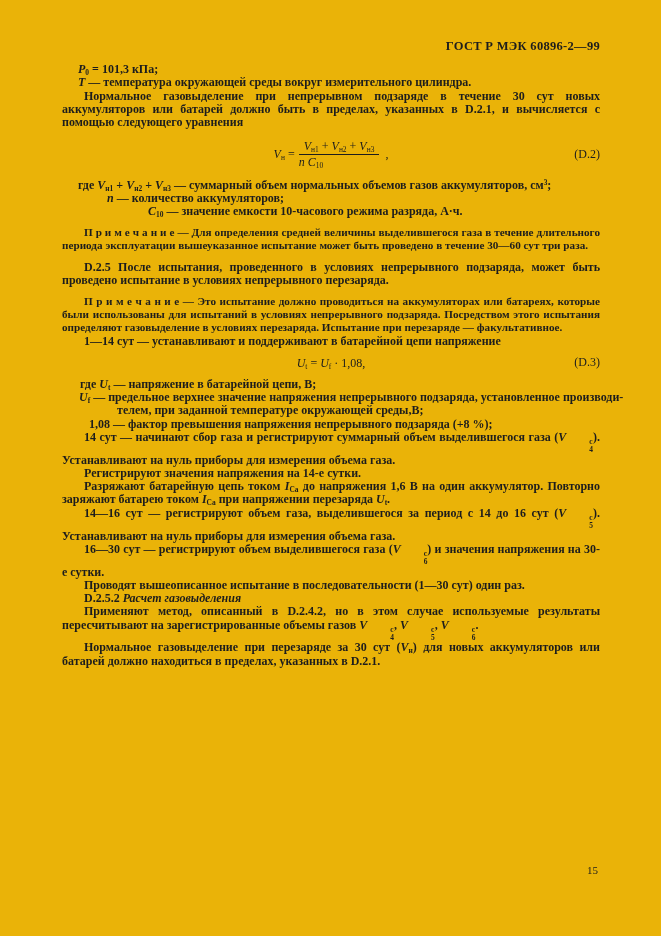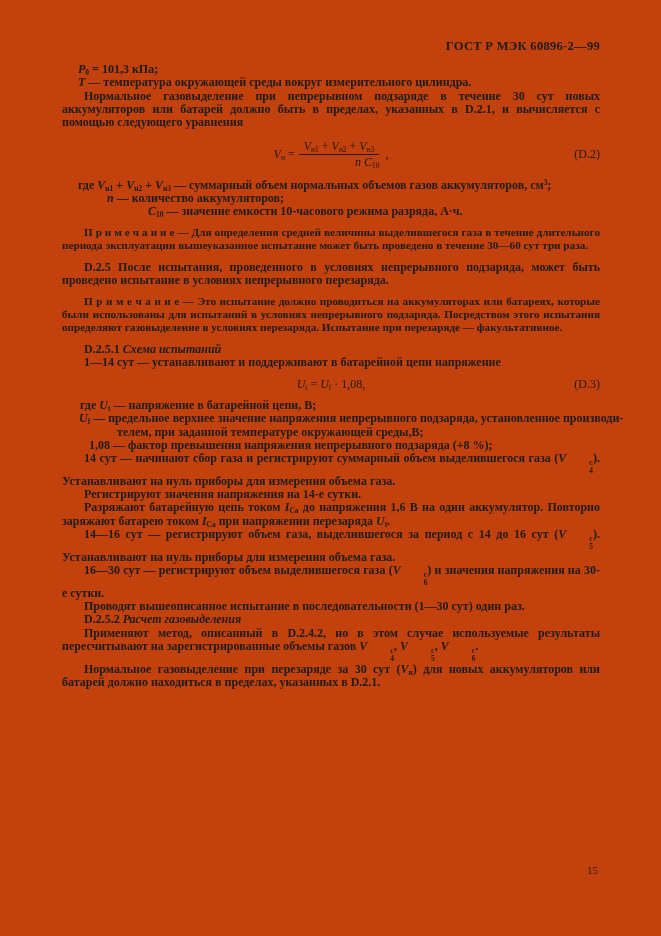--- a/index.html
+++ b/index.html
@@ -1,17 +1,17 @@
 <!DOCTYPE html>
 <html lang="ru"><head>
 <meta charset="utf-8">
 <style>
   html,body{margin:0;padding:0;background:#e8e8e8;}
   .page{
-    width:661px;height:936px;background:#c2410c;position:relative;
+    width:661px;height:936px;background:#eab308;position:relative;
     box-sizing:border-box;padding:40px 61px 0 62px;
     font-family:"Liberation Serif","DejaVu Serif",serif;
     font-size:12px;line-height:13.2px;color:#1d1d1d;
     margin:0 auto;overflow:hidden;
   }
   .header{text-align:right;font-weight:bold;font-size:12.5px;letter-spacing:.3px;}
   .doc-body{margin-top:10px;}
   .p{text-align:justify;font-weight:bold;}
   .ind{text-indent:22px;}
   .note{font-size:11.2px;}
@@ -21,21 +21,21 @@
   .ml18{margin-left:18px;} .ml28{margin-left:17px;} .ml55{margin-left:55px;} .ml27{margin-left:27px;}
   i{font-style:italic;}
   sub,sup{font-size:0.62em;line-height:0;}
   sub{vertical-align:-0.3em;}
   sup{vertical-align:0.5em;}
   .stk{display:inline-flex;flex-direction:column;font-size:0.62em;line-height:1.05;
        vertical-align:-0.45em;text-align:left;padding-left:1px;}
   .formula{position:relative;display:flex;justify-content:center;align-items:center;}
   .formula.f-frac{margin:11px 0 9px;}
   .formula.f-line{margin:9px 0 8px;}
-  .frac{display:inline-flex;flex-direction:column;text-align:right;margin:0 4px;}
+  .frac{display:inline-flex;flex-direction:column;text-align:left;margin:0 4px;}
   .frac .num{border-bottom:1px solid #1d1d1d;padding:0 5px 1px;}
   .frac .den{padding-top:1px;}
   .ftail{margin-left:2px;}
   .flabel{position:absolute;right:0;top:50%;transform:translateY(-50%);}
   .page-num{position:absolute;right:63px;top:864px;font-size:11px;}
 </style>
 </head>
 <body>
 
 <div class="page">
@@ -52,21 +52,20 @@
         </span>
         <span class="ftail">,</span>
         <span class="flabel">(D.2)</span>
       </div>
       <div class="p ml16 nw">где <i>V</i><sub>н1</sub> + <i>V</i><sub>н2</sub> + <i>V</i><sub>н3</sub> — суммарный объем нормальных объемов газов аккумуляторов, см<sup>3</sup>;</div>
       <div class="p ml73 nw"><i>n</i> — количество аккумуляторов;</div>
       <div class="p ml86 nw"><i>C</i><sub>10</sub> — значение емкости 10-часового режима разряда, А·ч.</div>
       <div class="p ind note mt">П р и м е ч а н и е — Для определения средней величины выделившегося газа в течение длительного периода эксплуатации вышеуказанное испытание может быть проведено в течение 30—60 сут три раза.</div>
       <div class="p ind mt">D.2.5 После испытания, проведенного в условиях непрерывного подзаряда, может быть проведено испытание в условиях непрерывного перезаряда.</div>
       <div class="p ind note mt">П р и м е ч а н и е — Это испытание должно проводиться на аккумуляторах или батареях, которые были использованы для испытаний в условиях непрерывного подзаряда. Посредством этого испытания определяют газовыделение в условиях перезаряда. Испытание при перезаряде — факультативное.</div>
-      <div class="p ind mt">D.2.5.1 <i>Схема испытаний</i></div>
       <div class="p ind">1—14 сут — устанавливают и поддерживают в батарейной цепи напряжение</div>
       <div class="formula f-line">
         <span class="feq"><i>U</i><sub>t</sub> = <i>U</i><sub>f</sub> · 1,08,</span>
         <span class="flabel">(D.3)</span>
       </div>
       <div class="p ml18 nw">где <i>U</i><sub>t</sub> — напряжение в батарейной цепи, В;</div>
       <div class="p ml28 nw"><i>U</i><sub>f</sub> — предельное верхнее значение напряжения непрерывного подзаряда, установленное производи-</div>
       <div class="p ml55 nw">телем, при заданной температуре окружающей среды,В;</div>
       <div class="p ml27 nw">1,08 — фактор превышения напряжения непрерывного подзаряда (+8 %);</div>
       <div class="p ind">14 сут — начинают сбор газа и регистрируют суммарный объем выделившегося газа (<i>V</i><span class="stk">

